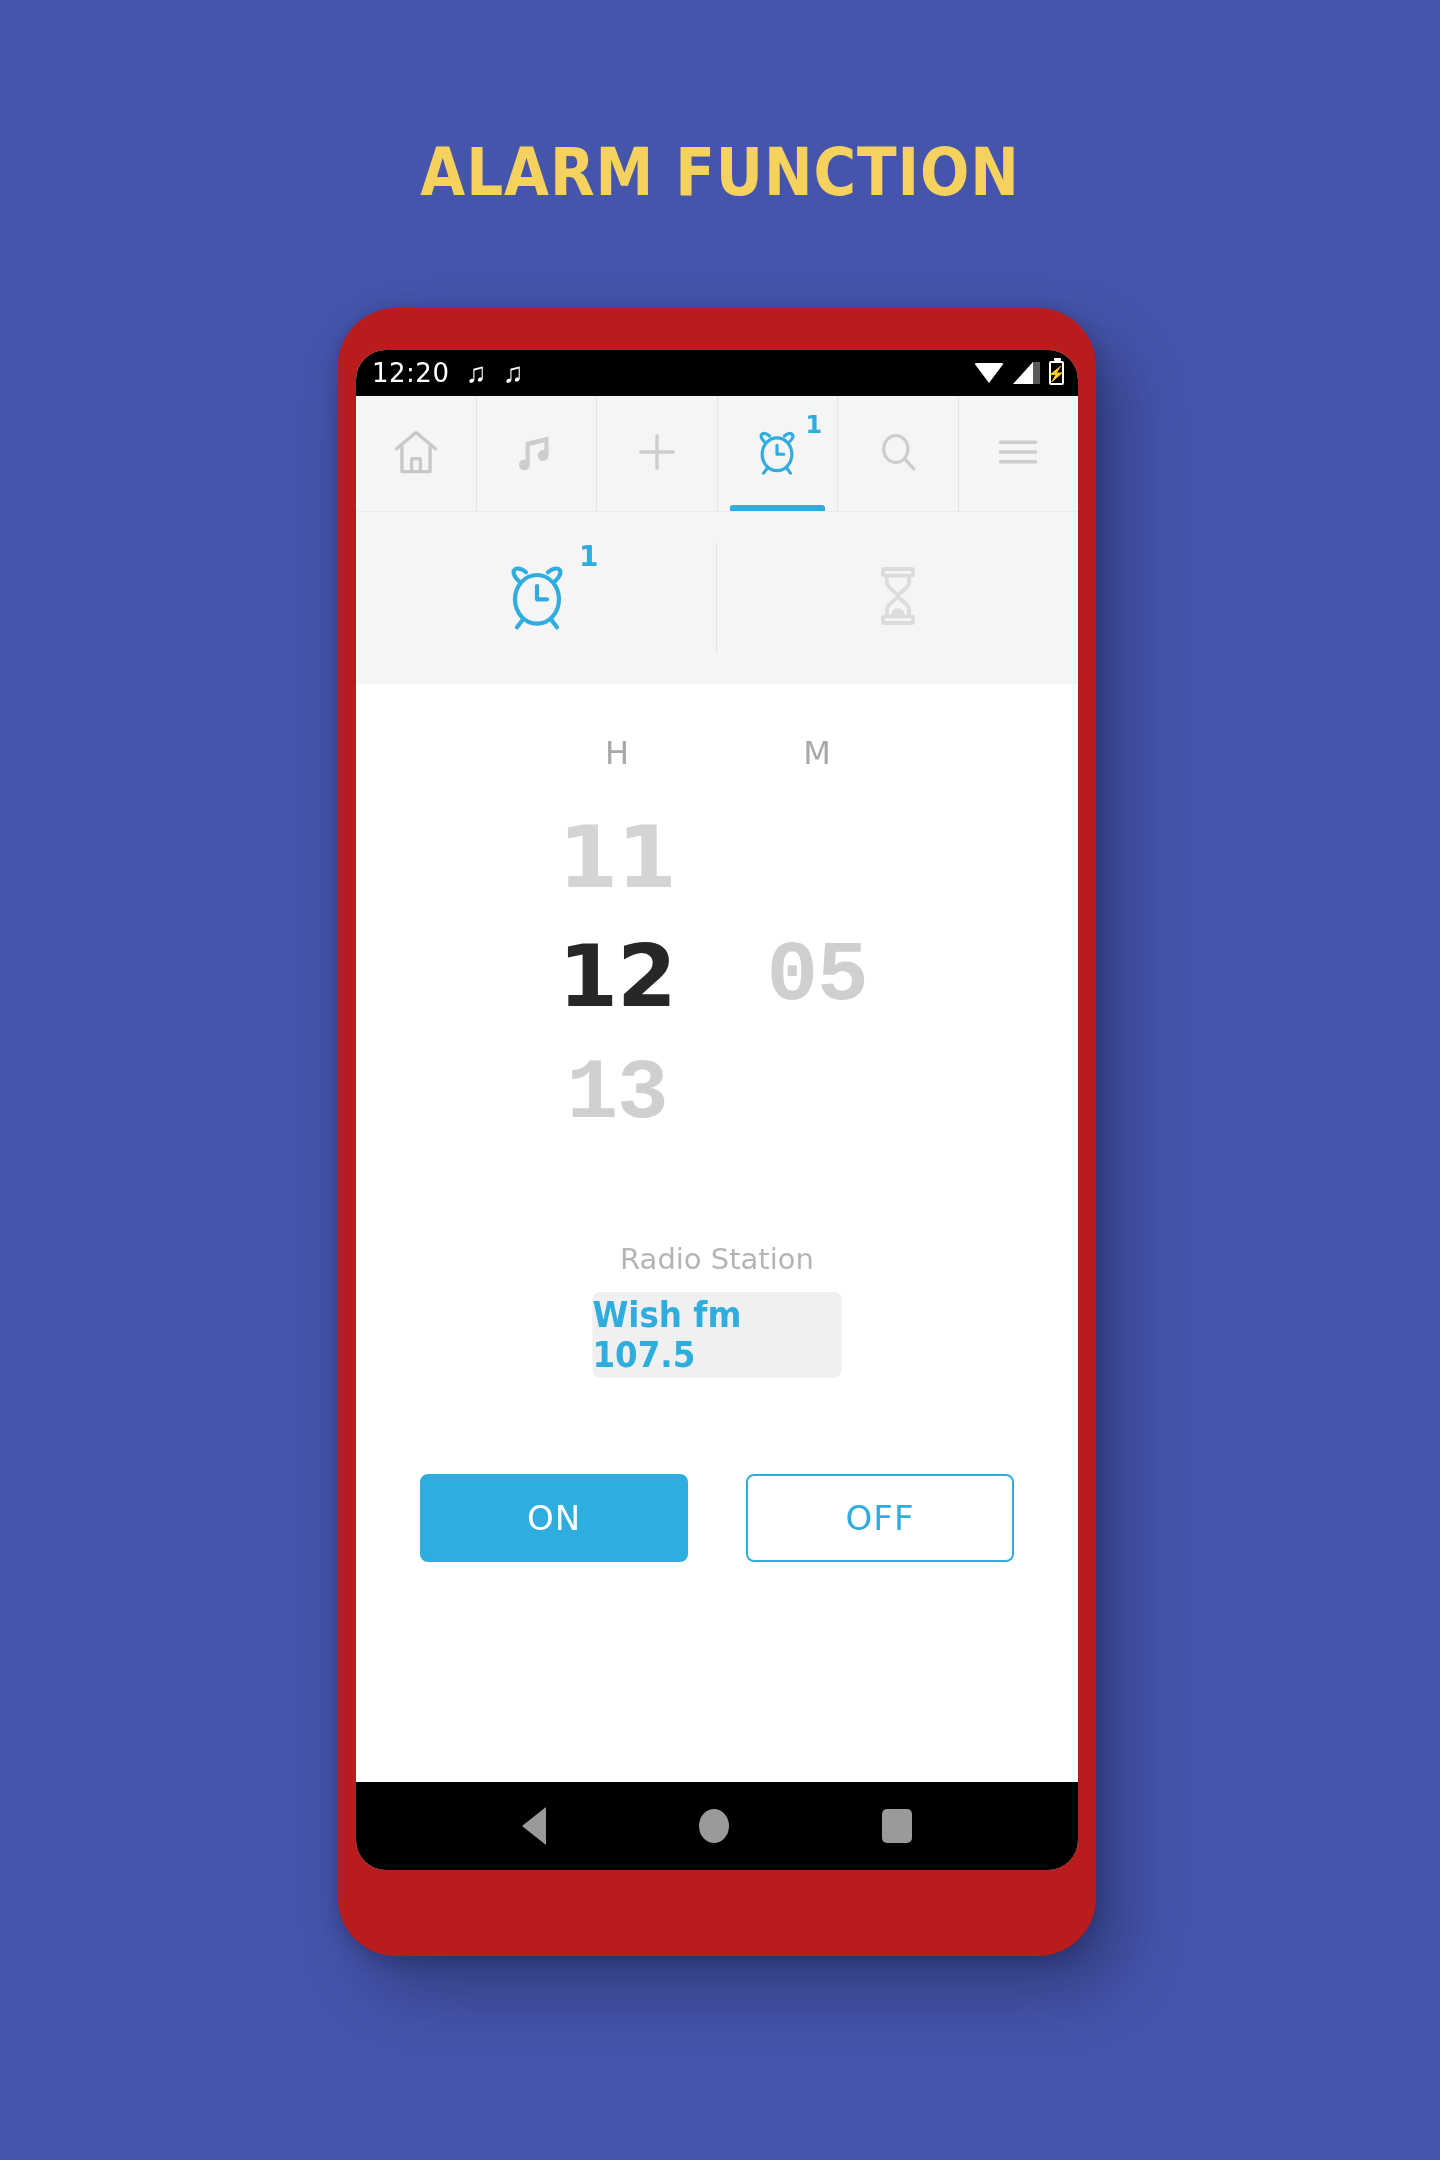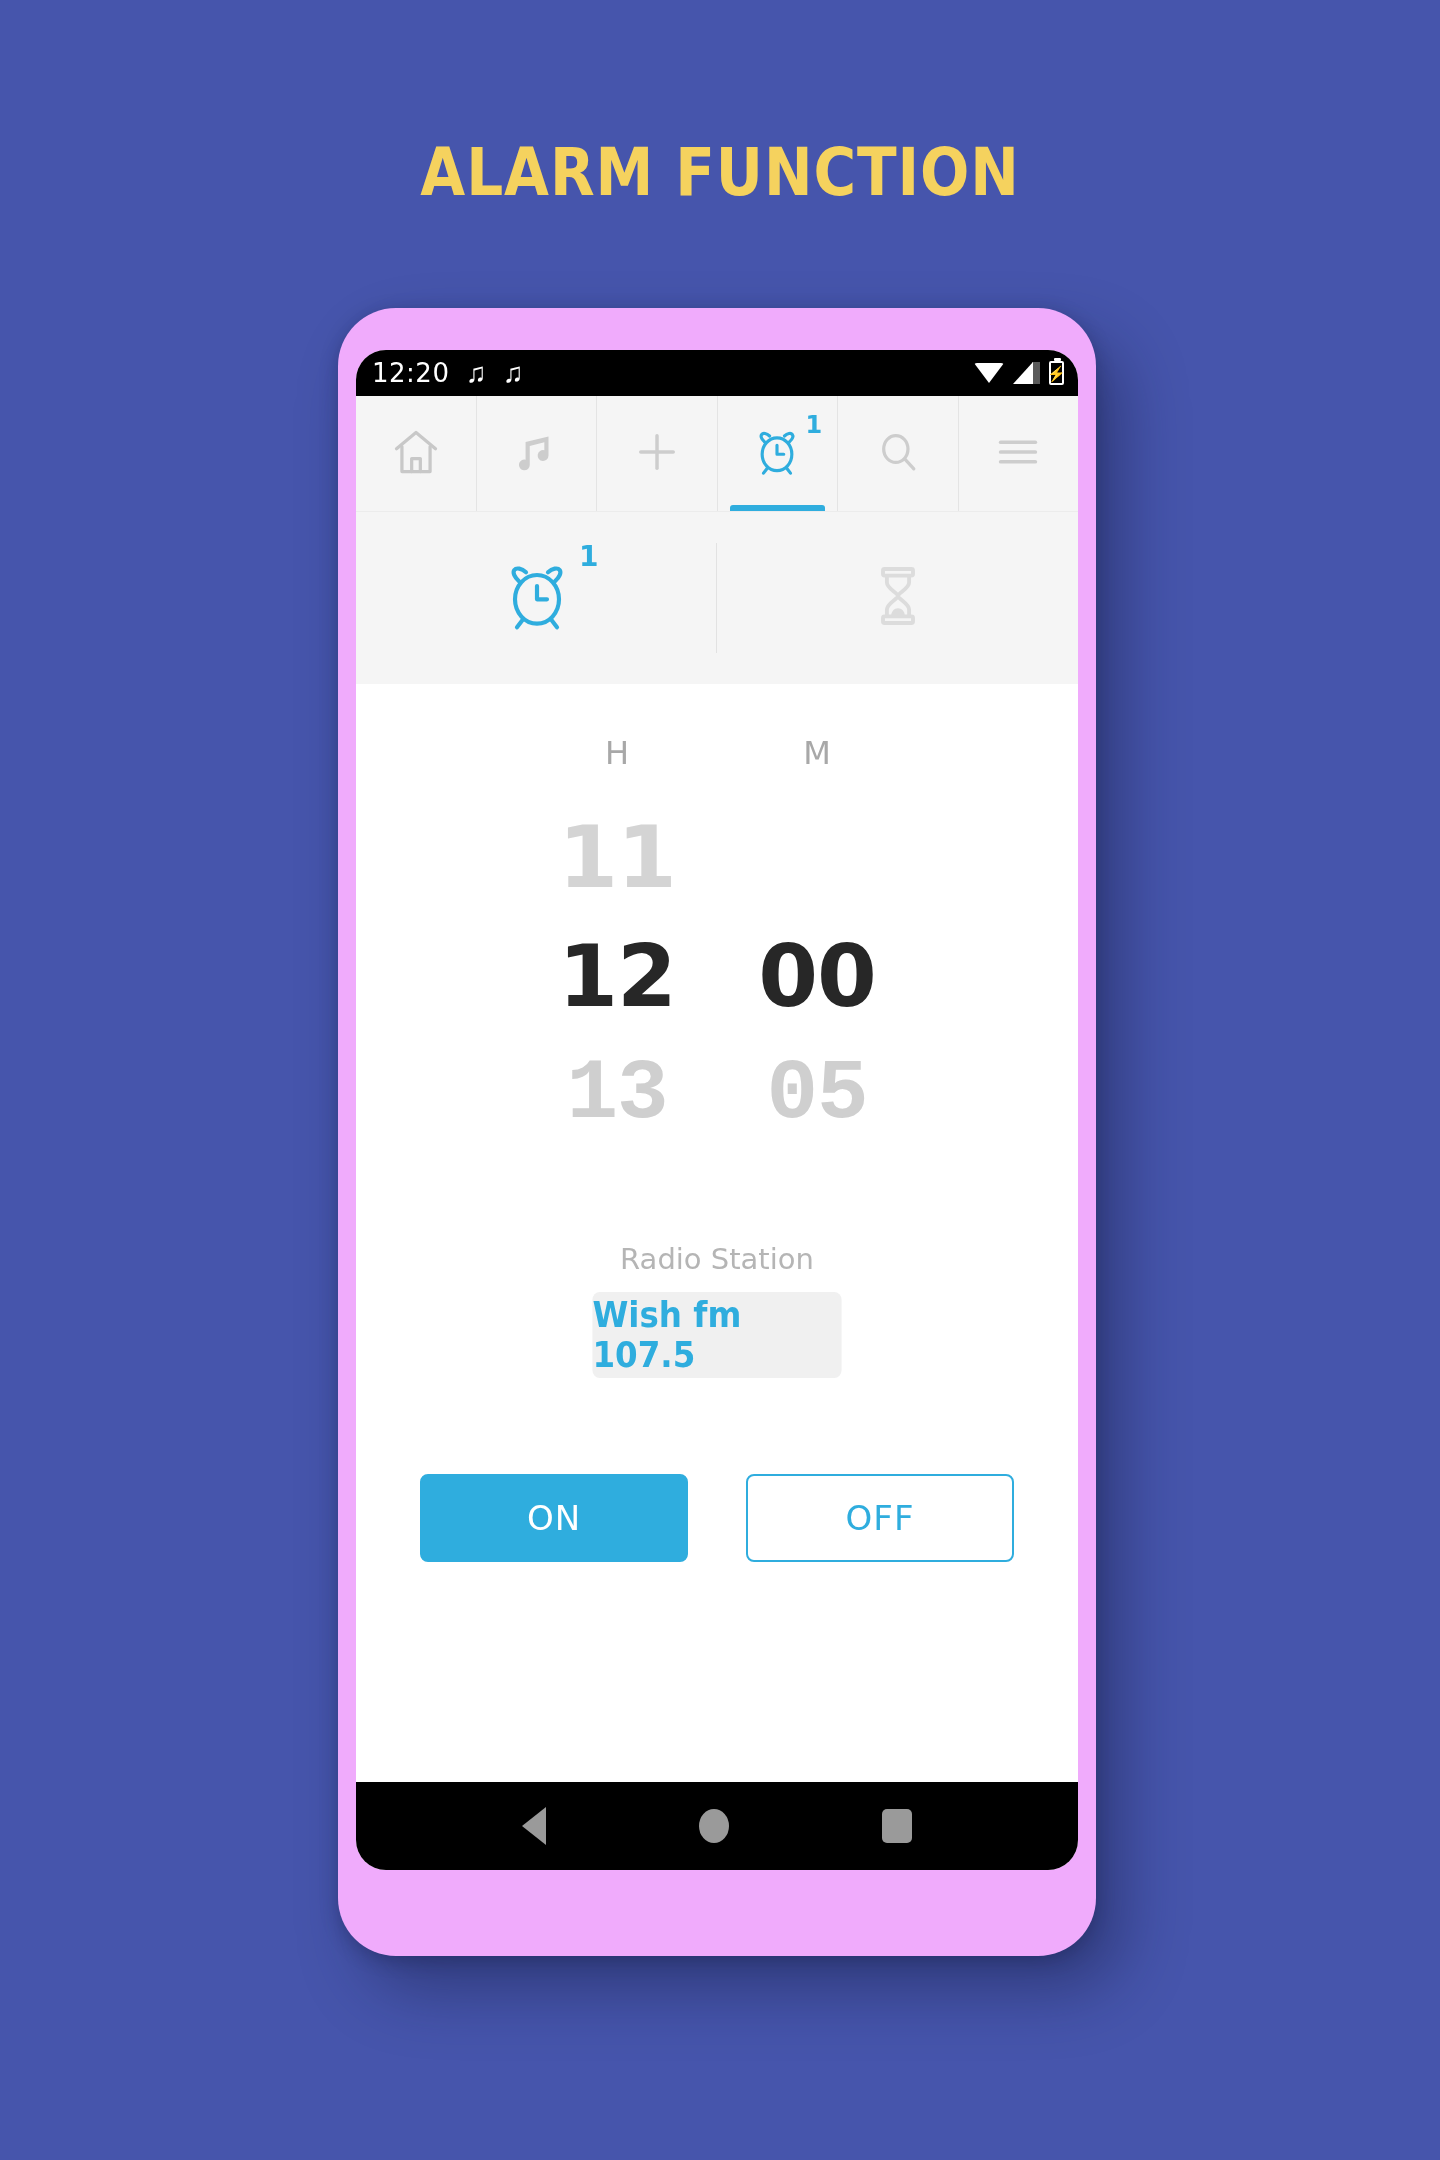--- a/index.html
+++ b/index.html
@@ -25,21 +25,21 @@
     color:#f5d25e;
     line-height:1;
     transform:scaleX(0.88);
   }
 
   
   #phone-frame {
     position:absolute;
     left:338px; top:308px;
     width:758px; height:1648px;
-    background:#f0abfc;
+    background:#b91c1c;
     border-radius:58px;
     box-shadow: 26px 34px 64px rgba(20,24,60,.42),
                 0 4px 18px rgba(20,24,60,.30);
     padding:0;
   }
   #phone-screen {
     position:absolute;
     left:18px; top:42px;
     width:722px; height:1520px;
     border-radius:30px;
@@ -446,21 +446,20 @@
       </div>
 
       <div id="picker-wheels">
         <div class="wheel">
           <div class="wheel-val prev">11</div>
           <div class="wheel-val cur">12</div>
           <div class="wheel-val next">13</div>
         </div>
         <div class="wheel">
           <div class="wheel-val prev empty">&nbsp;</div>
-          <div class="wheel-val cur">00</div>
           <div class="wheel-val next">05</div>
         </div>
       </div>
 
       <div id="fields-row">
         <div class="field-group">
           <div class="field-label">Radio Station</div>
           <div class="field-box narrow">Wish fm 107.5</div>
         </div>
       </div>

